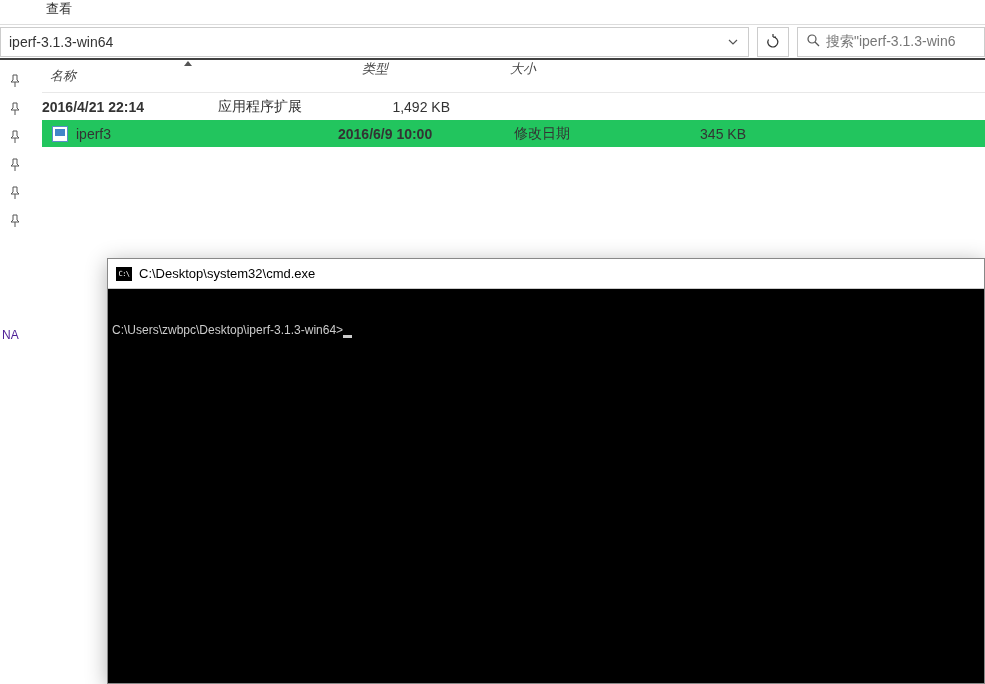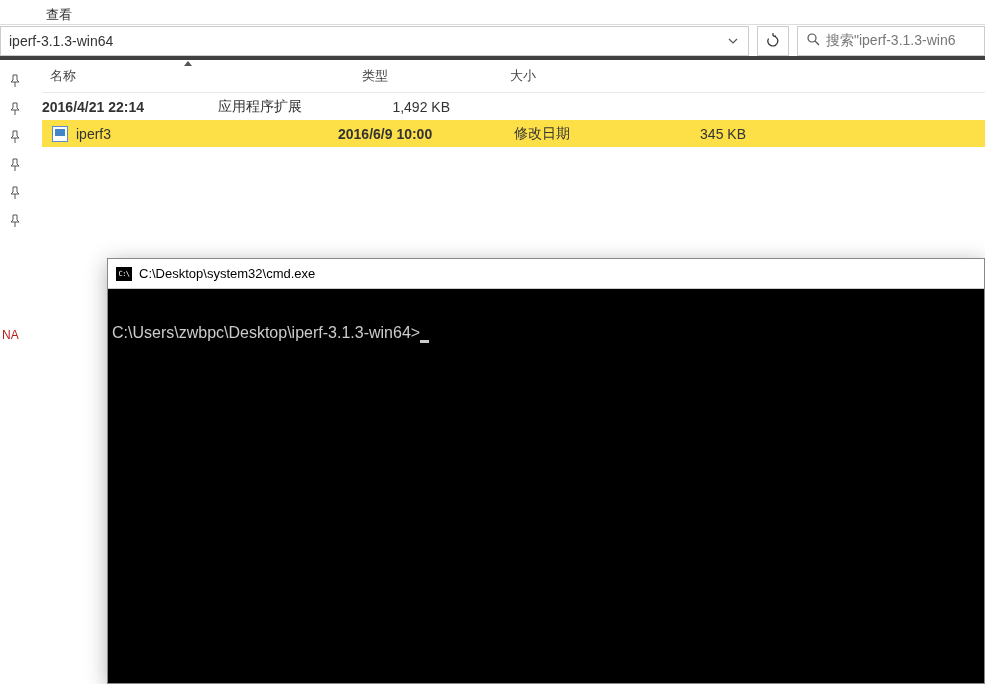--- a/index.html
+++ b/index.html
@@ -14,31 +14,31 @@
       background: #fff;
       overflow: hidden;
       position: relative;
     }
     .top-menu {
       height: 24px;
       padding-left: 38px;
       font-size: 13px;
       color: #333;
       display: flex;
-      align-items: flex-end;
+      align-items: flex-start;
     }
     .top-menu-item {
       padding: 0 8px;
     }
     .address-bar-row {
       display: flex;
       align-items: center;
       height: 36px;
       border-top: 1px solid #ddd;
-      border-bottom: 4px solid #404040;
+      border-bottom: 2px solid #404040;
       padding: 3px 0;
     }
     .address-box {
       flex: 1;
       height: 30px;
       border: 1px solid #ccc;
       display: flex;
       align-items: center;
       margin-right: 8px;
       padding-left: 8px;
@@ -99,35 +99,35 @@
       height: 14px;
       margin: 6px auto 14px auto;
       display: flex;
       align-items: center;
       justify-content: center;
       color: #555;
       font-size: 11px;
     }
     .sidebar-text {
       font-size: 12px;
-      color: #b91c1c;
+      color: #4c1d95;
       margin-top: 100px;
       padding-left: 2px;
     }
     .file-panel {
       flex: 1;
       margin-left: 12px;
     }
     .column-headers {
       display: flex;
       height: 33px;
-      align-items: center;
       font-size: 13px;
       color: #444;
       border-bottom: 1px solid #e8e8e8;
+      font-style: italic;
     }
     .col-name {
       width: 320px;
       padding-left: 8px;
       position: relative;
       display: flex;
       align-items: center;
       height: 100%;
     }
     .sort-indicator {
@@ -148,21 +148,21 @@
       text-align: left;
     }
     .file-row {
       display: flex;
       height: 27px;
       align-items: center;
       font-size: 14px;
       color: #333;
     }
     .file-row.selected {
-      background: #fde047;
+      background: #22c55e;
     }
     .file-icon {
       width: 16px;
       height: 16px;
       margin-left: 10px;
       margin-right: 8px;
       display: inline-flex;
       align-items: center;
       justify-content: center;
       flex-shrink: 0;
@@ -242,21 +242,21 @@
       align-items: center;
       justify-content: center;
       color: #fff;
       font-size: 7px;
       font-family: monospace;
       letter-spacing: -0.5px;
     }
     .cmd-body {
       padding: 6px 4px;
       font-family: "NSimSun", "SimSun", "Consolas", monospace;
-      font-size: 16px;
+      font-size: 12px;
       color: #ccc;
       white-space: pre;
       line-height: 1.3;
       margin-top: 28px;
     }
     .cursor {
       display: inline-block;
       width: 9px;
       height: 3px;
       background: #ccc;

